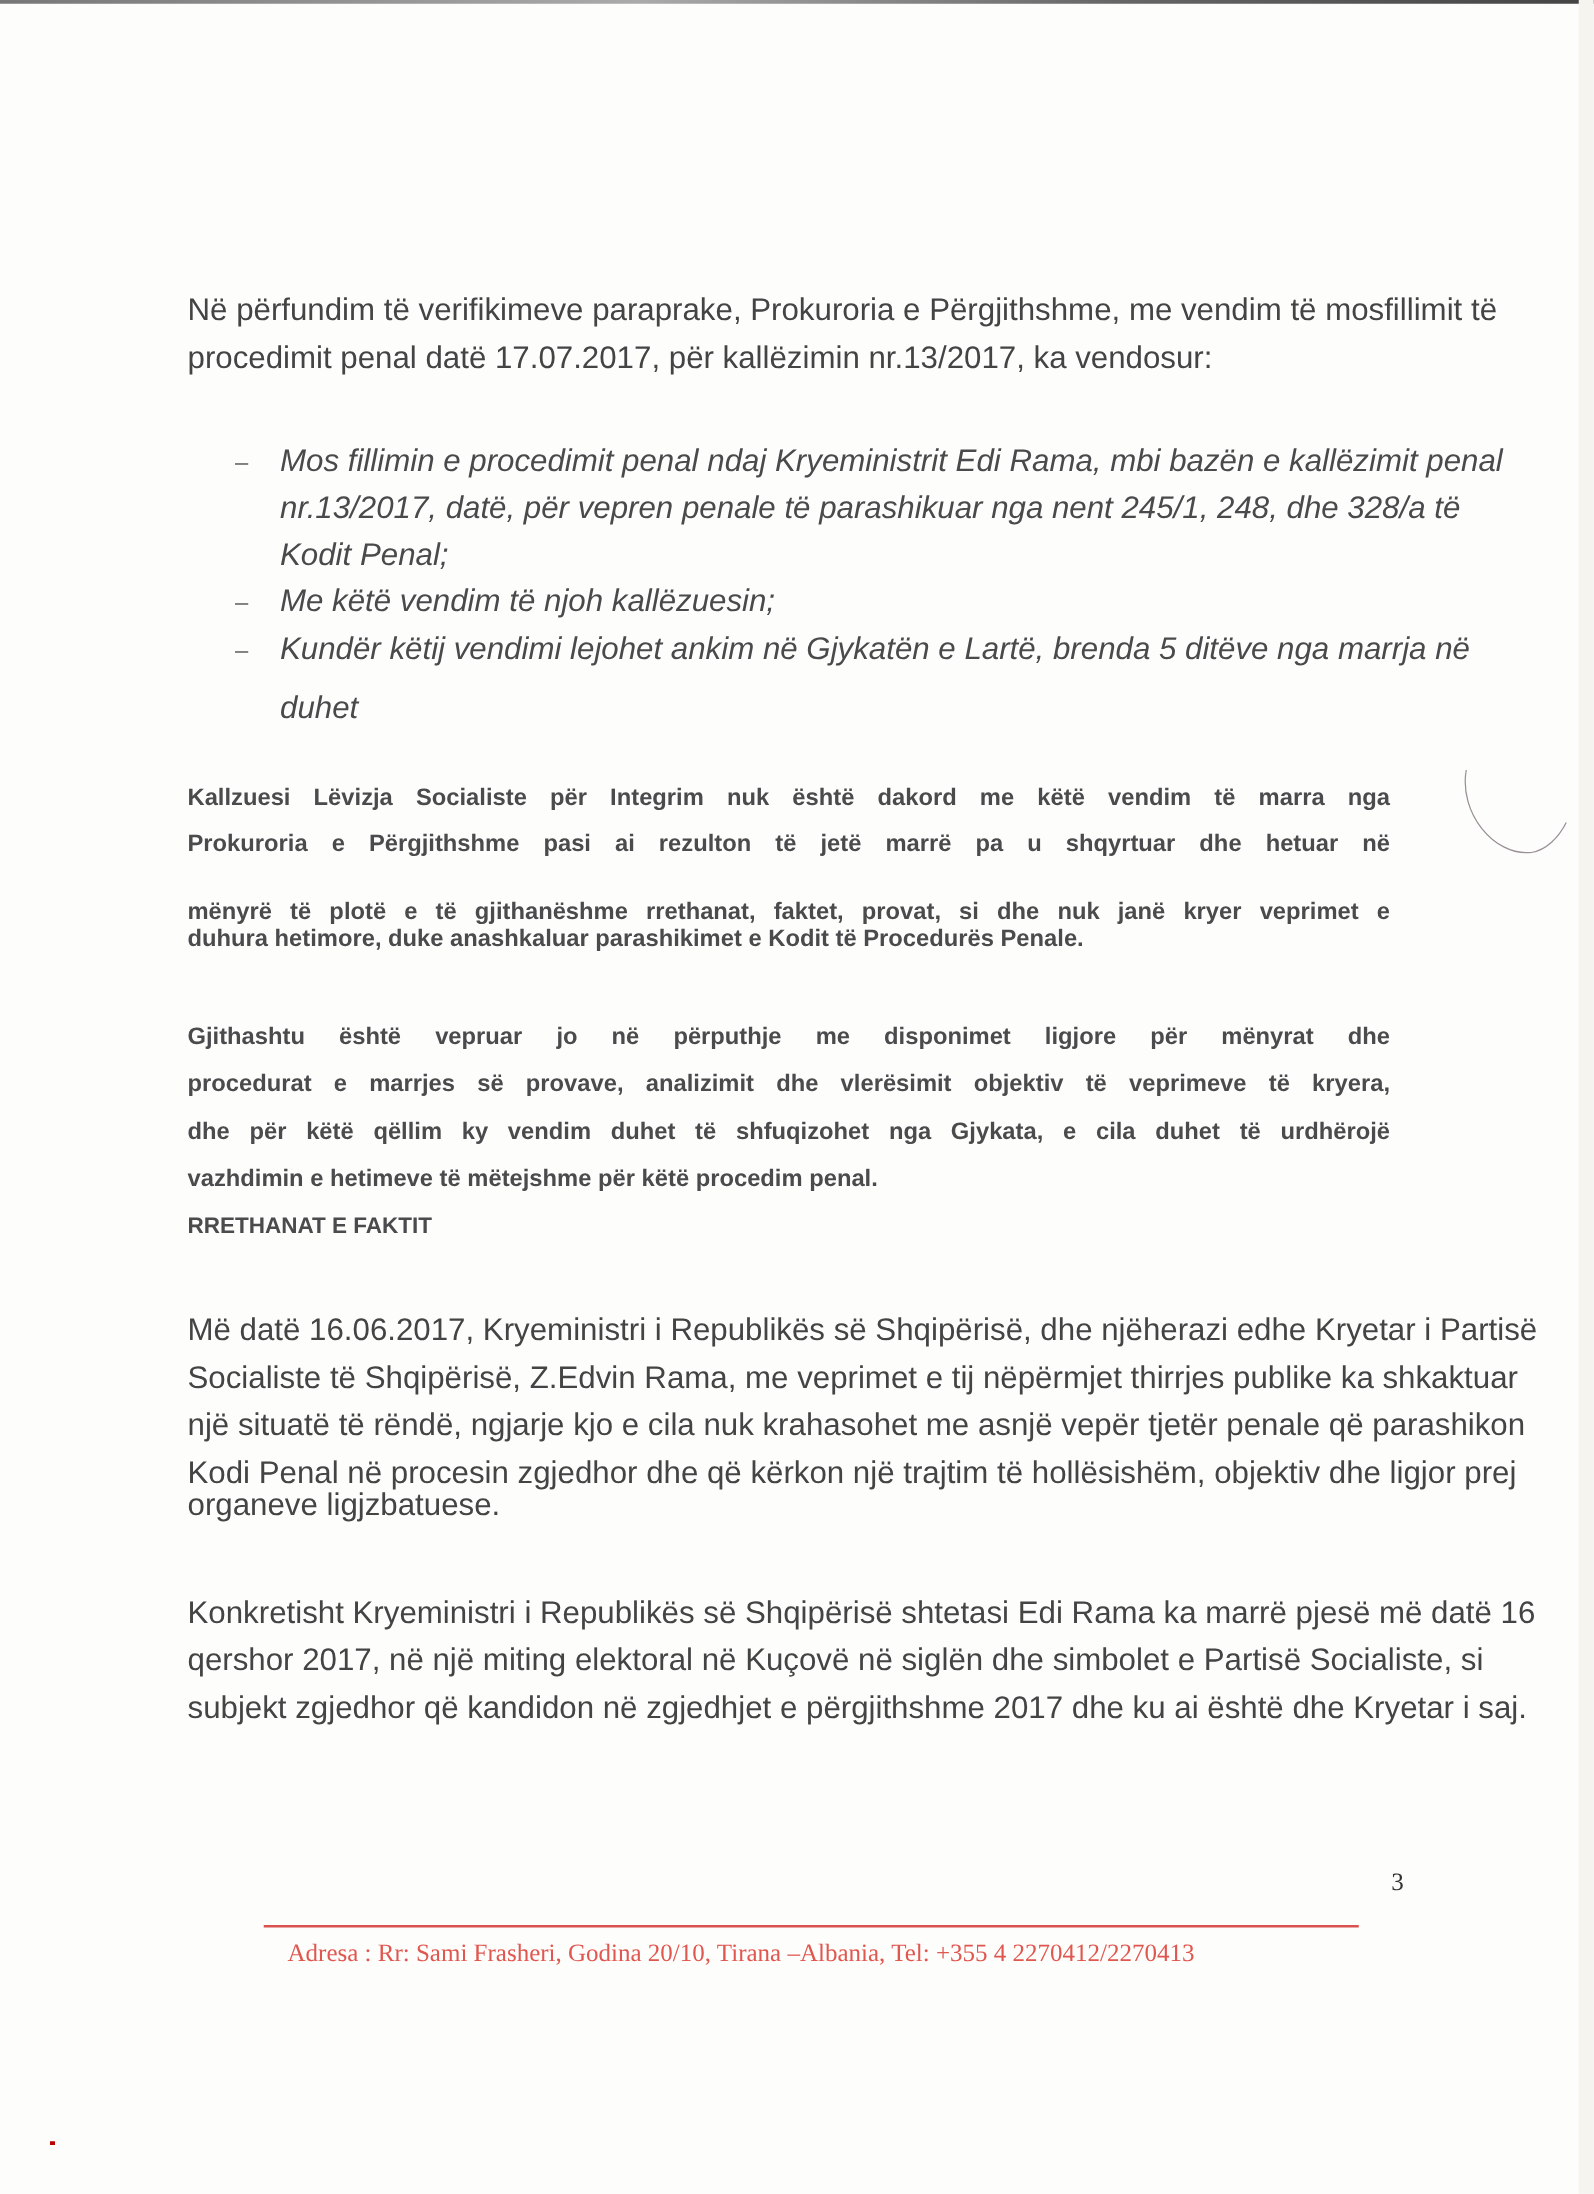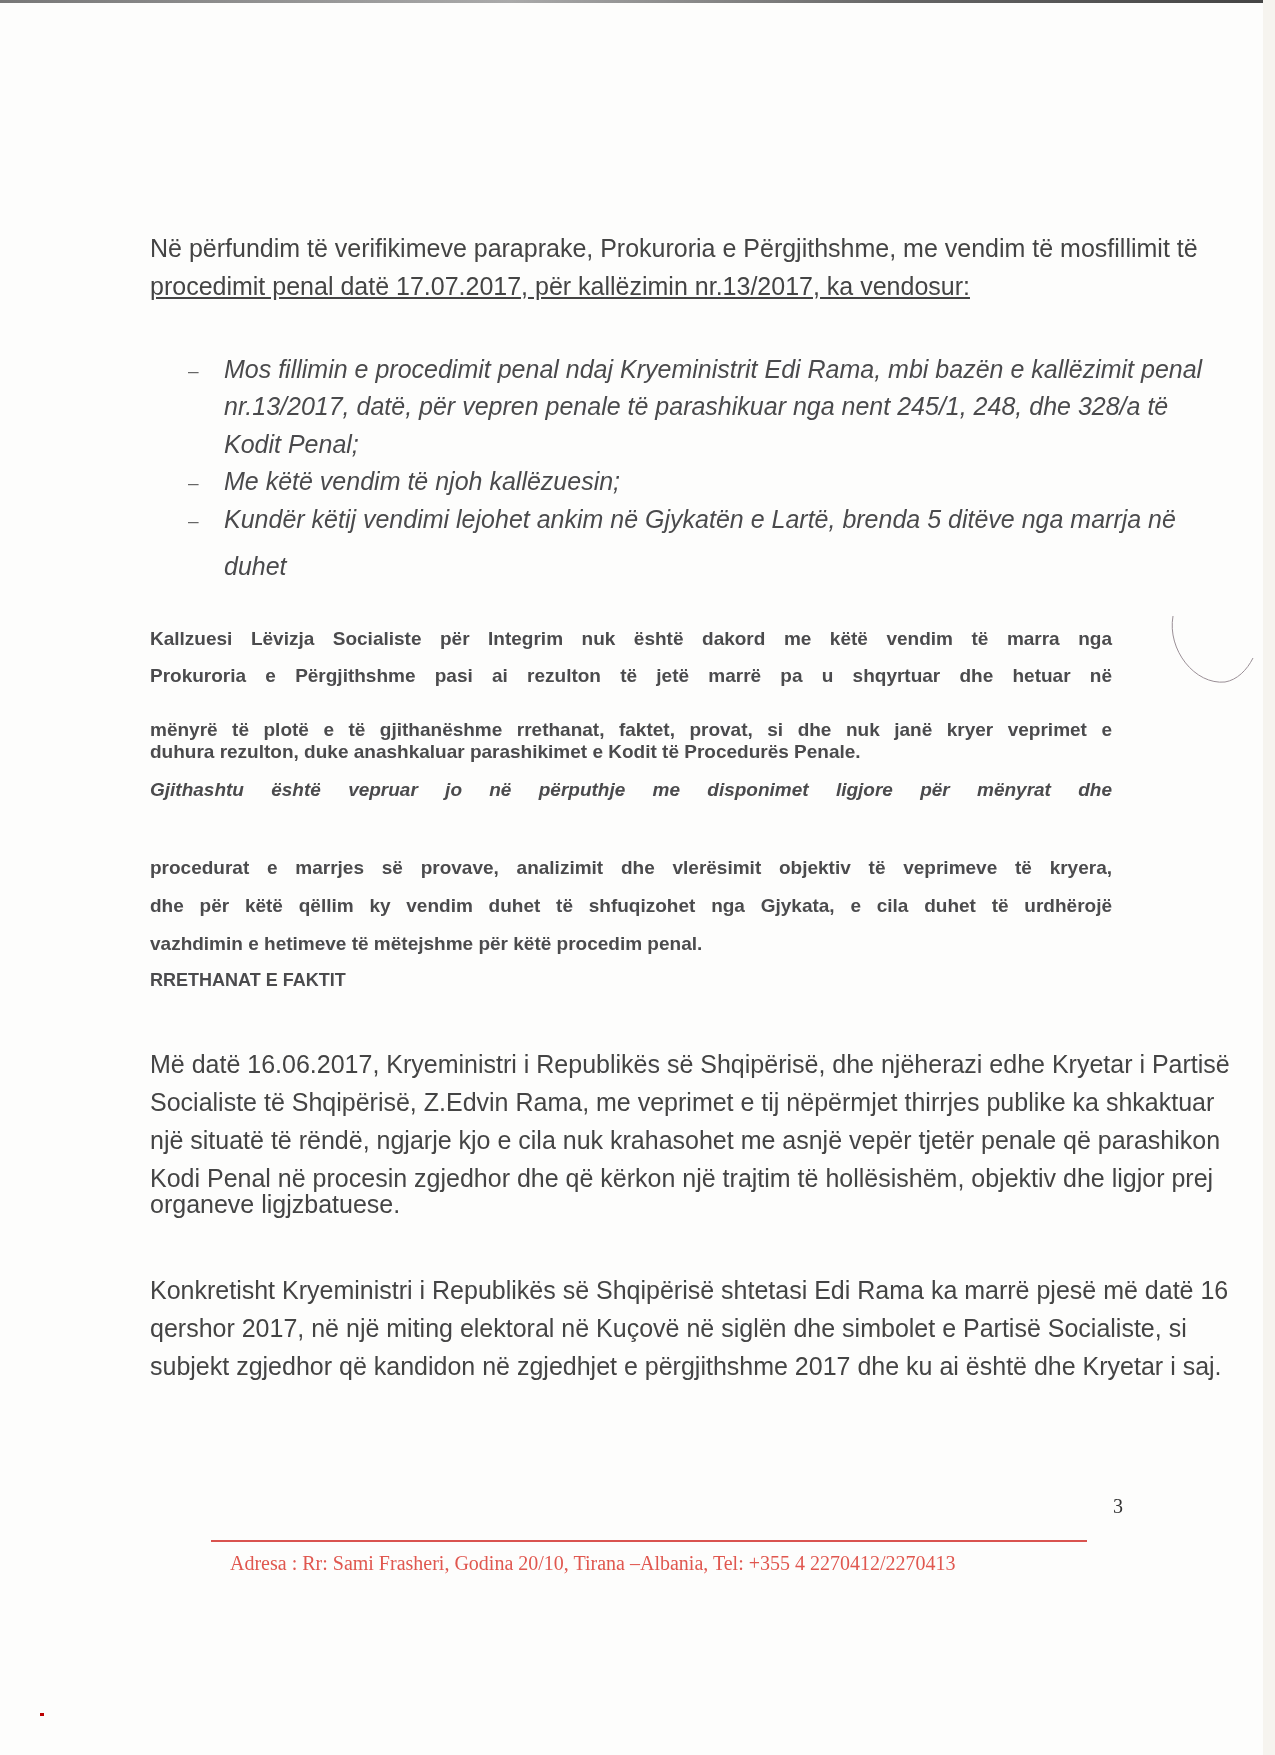--- a/index.html
+++ b/index.html
@@ -53,46 +53,46 @@
 </head>
 <body>
 
 <div class="scan-top"></div>
 <div class="scan-right"></div>
 
 <div>
 
   <div>
     <div class="ln plain j" style="top:236px;">Në përfundim të verifikimeve paraprake, Prokuroria e Përgjithshme, me vendim të mosfillimit të</div>
-    <div class="ln plain" style="top:274px;text-decoration:underline;">procedimit penal datë 17.07.2017, për kallëzimin nr.13/2017, ka vendosur:</div>
+    <div class="ln plain" style="top:274px;">procedimit penal datë 17.07.2017, për kallëzimin nr.13/2017, ka vendosur:</div>
   </div>
 
   <div>
     <span class="bullet-dash" style="top:360px;">–</span>
     <div class="ln it sub j" style="top:357px;">Mos fillimin e procedimit penal ndaj Kryeministrit Edi Rama, mbi bazën e kallëzimit penal</div>
     <div class="ln it sub j" style="top:394px;">nr.13/2017, datë, për vepren penale të parashikuar nga nent 245/1, 248, dhe 328/a të</div>
     <div class="ln it sub" style="top:432px;">Kodit Penal;</div>
 
     <span class="bullet-dash" style="top:472px;">–</span>
     <div class="ln it sub" style="top:469px;">Me këtë vendim të njoh kallëzuesin;</div>
 
     <span class="bullet-dash" style="top:510px;">–</span>
     <div class="ln it sub" style="top:507px; width:862px;">Kundër këtij vendimi lejohet ankim në Gjykatën e Lartë, brenda 5 ditëve nga marrja në</div>
     <div class="ln it sub" style="top:554px;">duhet</div>
   </div>
 
   <div>
     <div class="ln b j" style="top:627px;">Kallzuesi Lëvizja Socialiste për Integrim nuk është dakord me këtë vendim të marra nga</div>
     <div class="ln b j" style="top:664px;">Prokuroria e Përgjithshme pasi ai rezulton të jetë marrë pa u shqyrtuar dhe hetuar në</div>
     <div class="ln b j" style="top:718px;">mënyrë të plotë e të gjithanëshme rrethanat, faktet, provat, si dhe nuk janë kryer veprimet e</div>
-    <div class="ln b" style="top:740px;">duhura rezulton, duke anashkaluar parashikimet e Kodit të Procedurës Penale.</div>
+    <div class="ln b" style="top:740px;">duhura hetimore, duke anashkaluar parashikimet e Kodit të Procedurës Penale.</div>
   </div>
 
   <div>
-    <div class="ln b j" style="top:778px;font-style:italic;">Gjithashtu është vepruar jo në përputhje me disponimet ligjore për mënyrat dhe</div>
+    <div class="ln b j" style="top:818px;">Gjithashtu është vepruar jo në përputhje me disponimet ligjore për mënyrat dhe</div>
     <div class="ln b j" style="top:856px;">procedurat e marrjes së provave, analizimit dhe vlerësimit objektiv të veprimeve të kryera,</div>
     <div class="ln b j" style="top:894px;">dhe për këtë qëllim ky vendim duhet të shfuqizohet nga Gjykata, e cila duhet të urdhërojë</div>
     <div class="ln b" style="top:932px;">vazhdimin e hetimeve të mëtejshme për këtë procedim penal.</div>
   </div>
 
   <div class="ln heading" style="top:968px;">RRETHANAT E FAKTIT</div>
 
   <div>
     <div class="ln plain j" style="top:1052px;">Më datë 16.06.2017, Kryeministri i Republikës së Shqipërisë, dhe njëherazi edhe Kryetar i Partisë</div>
     <div class="ln plain j" style="top:1090px;">Socialiste të Shqipërisë, Z.Edvin Rama, me veprimet e tij nëpërmjet thirrjes publike ka shkaktuar</div>

